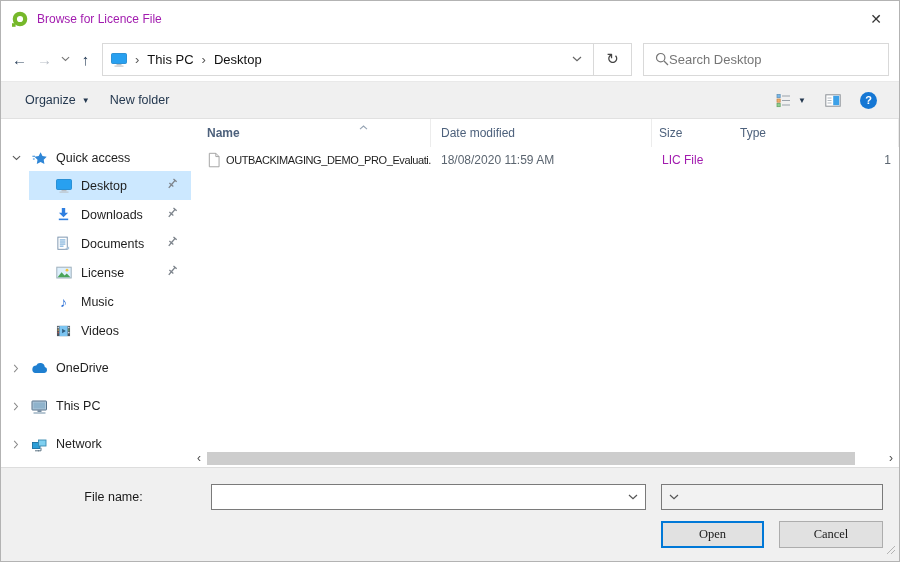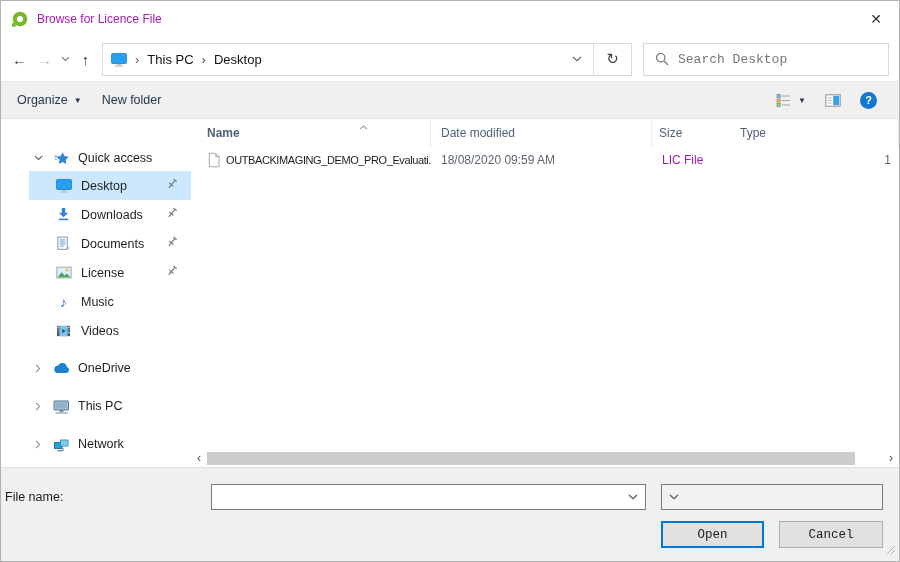--- a/index.html
+++ b/index.html
@@ -19,37 +19,37 @@
   .nav-fwd { color:#b9bfc7; }
   .nav-chev { width:16px; display:flex; justify-content:center; }
   .nav-up { color:#2c425c; }
   .addrbar { margin-left:4px; width:492px; height:33px; border:1px solid #d9d9d9; display:flex; align-items:center; background:#fff; }
   .addr-ic { margin-left:8px; display:flex; }
   .crumb-sep { color:#555; font-size:13px; margin:0 8px; }
   .crumb { font-size:13px; color:#111; cursor:default; }
   .addr-chev { margin-left:auto; width:32px; display:flex; justify-content:center; }
   .refreshbox { width:38px; height:33px; border:1px solid #d9d9d9; border-left:none; display:flex; align-items:center; justify-content:center; font-size:15px; color:#444; }
   .searchbox { margin-left:11px; flex:1; height:33px; border:1px solid #d9d9d9; display:flex; align-items:center; padding-left:11px; background:#fff; }
-  .searchbox input { border:none; outline:none; flex:1; font-size:13px; color:#c2410c; margin-left:9px; font-family:Liberation Mono, monospace; background:transparent; }
+  .searchbox input { border:none; outline:none; flex:1; font-size:13px; color:#c2410c; font-family:Liberation Sans, sans-serif; background:transparent; }
   .searchbox input::placeholder { color:#767676; opacity:1; }
 
   
   .toolbar { height:38px; background:#f0f0f0; border-top:1px solid #e9e9e9; border-bottom:1px solid #e1e1e1; display:flex; align-items:center; font-size:12.5px; color:#24384f; }
   .tb-item { display:flex; align-items:center; gap:6px; cursor:pointer; }
-  .organize { margin-left:16px;text-align:center; }
+  .organize { margin-left:24px;text-align:center; }
   .newfolder { margin-left:20px; }
   .tri { font-size:8px; color:#24384f; }
   .tb-right { margin-left:auto; margin-right:22px; display:flex; align-items:center; gap:19px; }
   .help-circle { width:17px; height:17px; border-radius:50%; background:#1577d4; color:#fff; font-size:11px; font-weight:bold; display:flex; align-items:center; justify-content:center; }
 
   
   .main { height:348px; display:flex; background:#fff; }
 
   .sidebar { width:190px; padding-top:26px; flex:0 0 auto; }
-  .side-row { height:26px; display:flex; align-items:center; font-size:12.5px; color:#1e1e1e; position:relative; cursor:pointer;padding-left:22px; }
+  .side-row { height:26px; display:flex; align-items:center; font-size:12.5px; color:#1e1e1e; position:relative; cursor:pointer; }
   .side-row.child { height:29px; padding-left:54px; }
   .side-row .chevcell { width:30px; display:flex; justify-content:center; flex:0 0 auto; }
   .side-row .ic { width:17px; display:flex; justify-content:center; margin-right:8px; flex:0 0 auto; }
   .side-row.child .ic { margin-right:9px; }
   .side-row .lbl { white-space:nowrap; }
   .side-row.sel { background:linear-gradient(90deg, transparent 28px, #cce8ff 28px); }
   .pin { position:absolute; right:13px; top:7px; }
   .gap10 { height:10px; } .gap12 { height:12px; }
   .note { font-size:14px; color:#2a6fd6; line-height:1; }
 
@@ -70,28 +70,28 @@
   .cell-type { width:169px; padding-left:10px; color:#a21caf; }
   .cell-size { flex:1; text-align:right; padding-right:8px; color:#5b6570; }
 
   .hscroll { margin-top:auto; height:17px; display:flex; align-items:center; flex:0 0 auto; }
   .scr-arrow { width:16px; text-align:center; font-size:12px; color:#4a4a4a; line-height:17px; cursor:pointer; }
   .scr-track { flex:1; height:17px; position:relative; }
   .scr-thumb { position:absolute; left:0; top:2px; height:13px; width:648px; background:#cdcdcd; cursor:pointer; }
 
   
   .footer { height:94px; background:#f0f0f0; border-top:1px solid #ddd; position:relative; font-size:12.5px; color:#1a1a1a; }
-  .fn-label { position:absolute; left:4px; top:16px; width:205px; height:26px; line-height:26px; text-align:left; }
+  .fn-label { position:absolute; left:10px; top:16px; width:205px; height:26px; line-height:26px; text-align:center; }
   .combo { position:absolute; display:flex; align-items:center; border:1px solid #7a7a7a; height:26px; }
   .fn-combo { left:210px; top:16px; width:435px; background:#fff; }
   .fn-combo input { flex:1; border:none; outline:none; height:100%; padding:0 6px; font-size:12.5px; font-family:inherit; background:transparent; }
   .ft-combo { left:660px; top:16px; width:222px; background:#f2f2f2; cursor:pointer; }
   .ft-combo .val { flex:1; padding-left:8px; white-space:nowrap; }
   .combo .cbtn { width:24px; display:flex; justify-content:center; flex:0 0 auto; cursor:pointer; }
-  .btn { position:absolute; top:53px; height:27px; background:#e1e1e1; font-size:12.5px; font-family:Liberation Mono, monospace; color:#1a1a1a; display:flex; align-items:center; justify-content:center; cursor:pointer; }
+  .btn { position:absolute; top:53px; height:27px; background:#e1e1e1; font-size:12.5px; font-family:Liberation Serif, serif; color:#1a1a1a; display:flex; align-items:center; justify-content:center; cursor:pointer; }
   .btn-open { left:660px; width:103px; border:2px solid #0078d7; }
   .btn-cancel { left:778px; width:104px; border:1px solid #adadad; }
   .grip { position:absolute; right:3px; bottom:3px; }
 </style>
 </head>
 <body>
 
 <div class="window">
 
   <div class="titlebar">
@@ -364,21 +364,21 @@
       </div>
 
       <div class="file-row">
         <div class="cell cell-name">
           <svg width="13" height="16" viewBox="0 0 14 16" style="flex:0 0 auto">
             <path d="M2.5 .8h7L13 4.3v11H2.5z" fill="#fff" stroke="#a0a0a0" stroke-width="1"></path>
             <path d="M9.5 .8v3.5H13" fill="none" stroke="#a0a0a0" stroke-width="1"></path>
           </svg>
           <span>OUTBACKIMAGING_DEMO_PRO_Evaluati...</span>
         </div>
-        <div class="cell cell-date">18/08/2020 09:59 AM</div>
+        <div class="cell cell-date">18/08/2020 11:59 AM</div>
         <div class="cell cell-type">LIC File</div>
         <div class="cell cell-size">1</div>
       </div>
 
       <div class="hscroll">
         <span class="scr-arrow">‹</span>
         <div class="scr-track">
           <div class="scr-thumb"></div>
         </div>
         <span class="scr-arrow">›</span>

